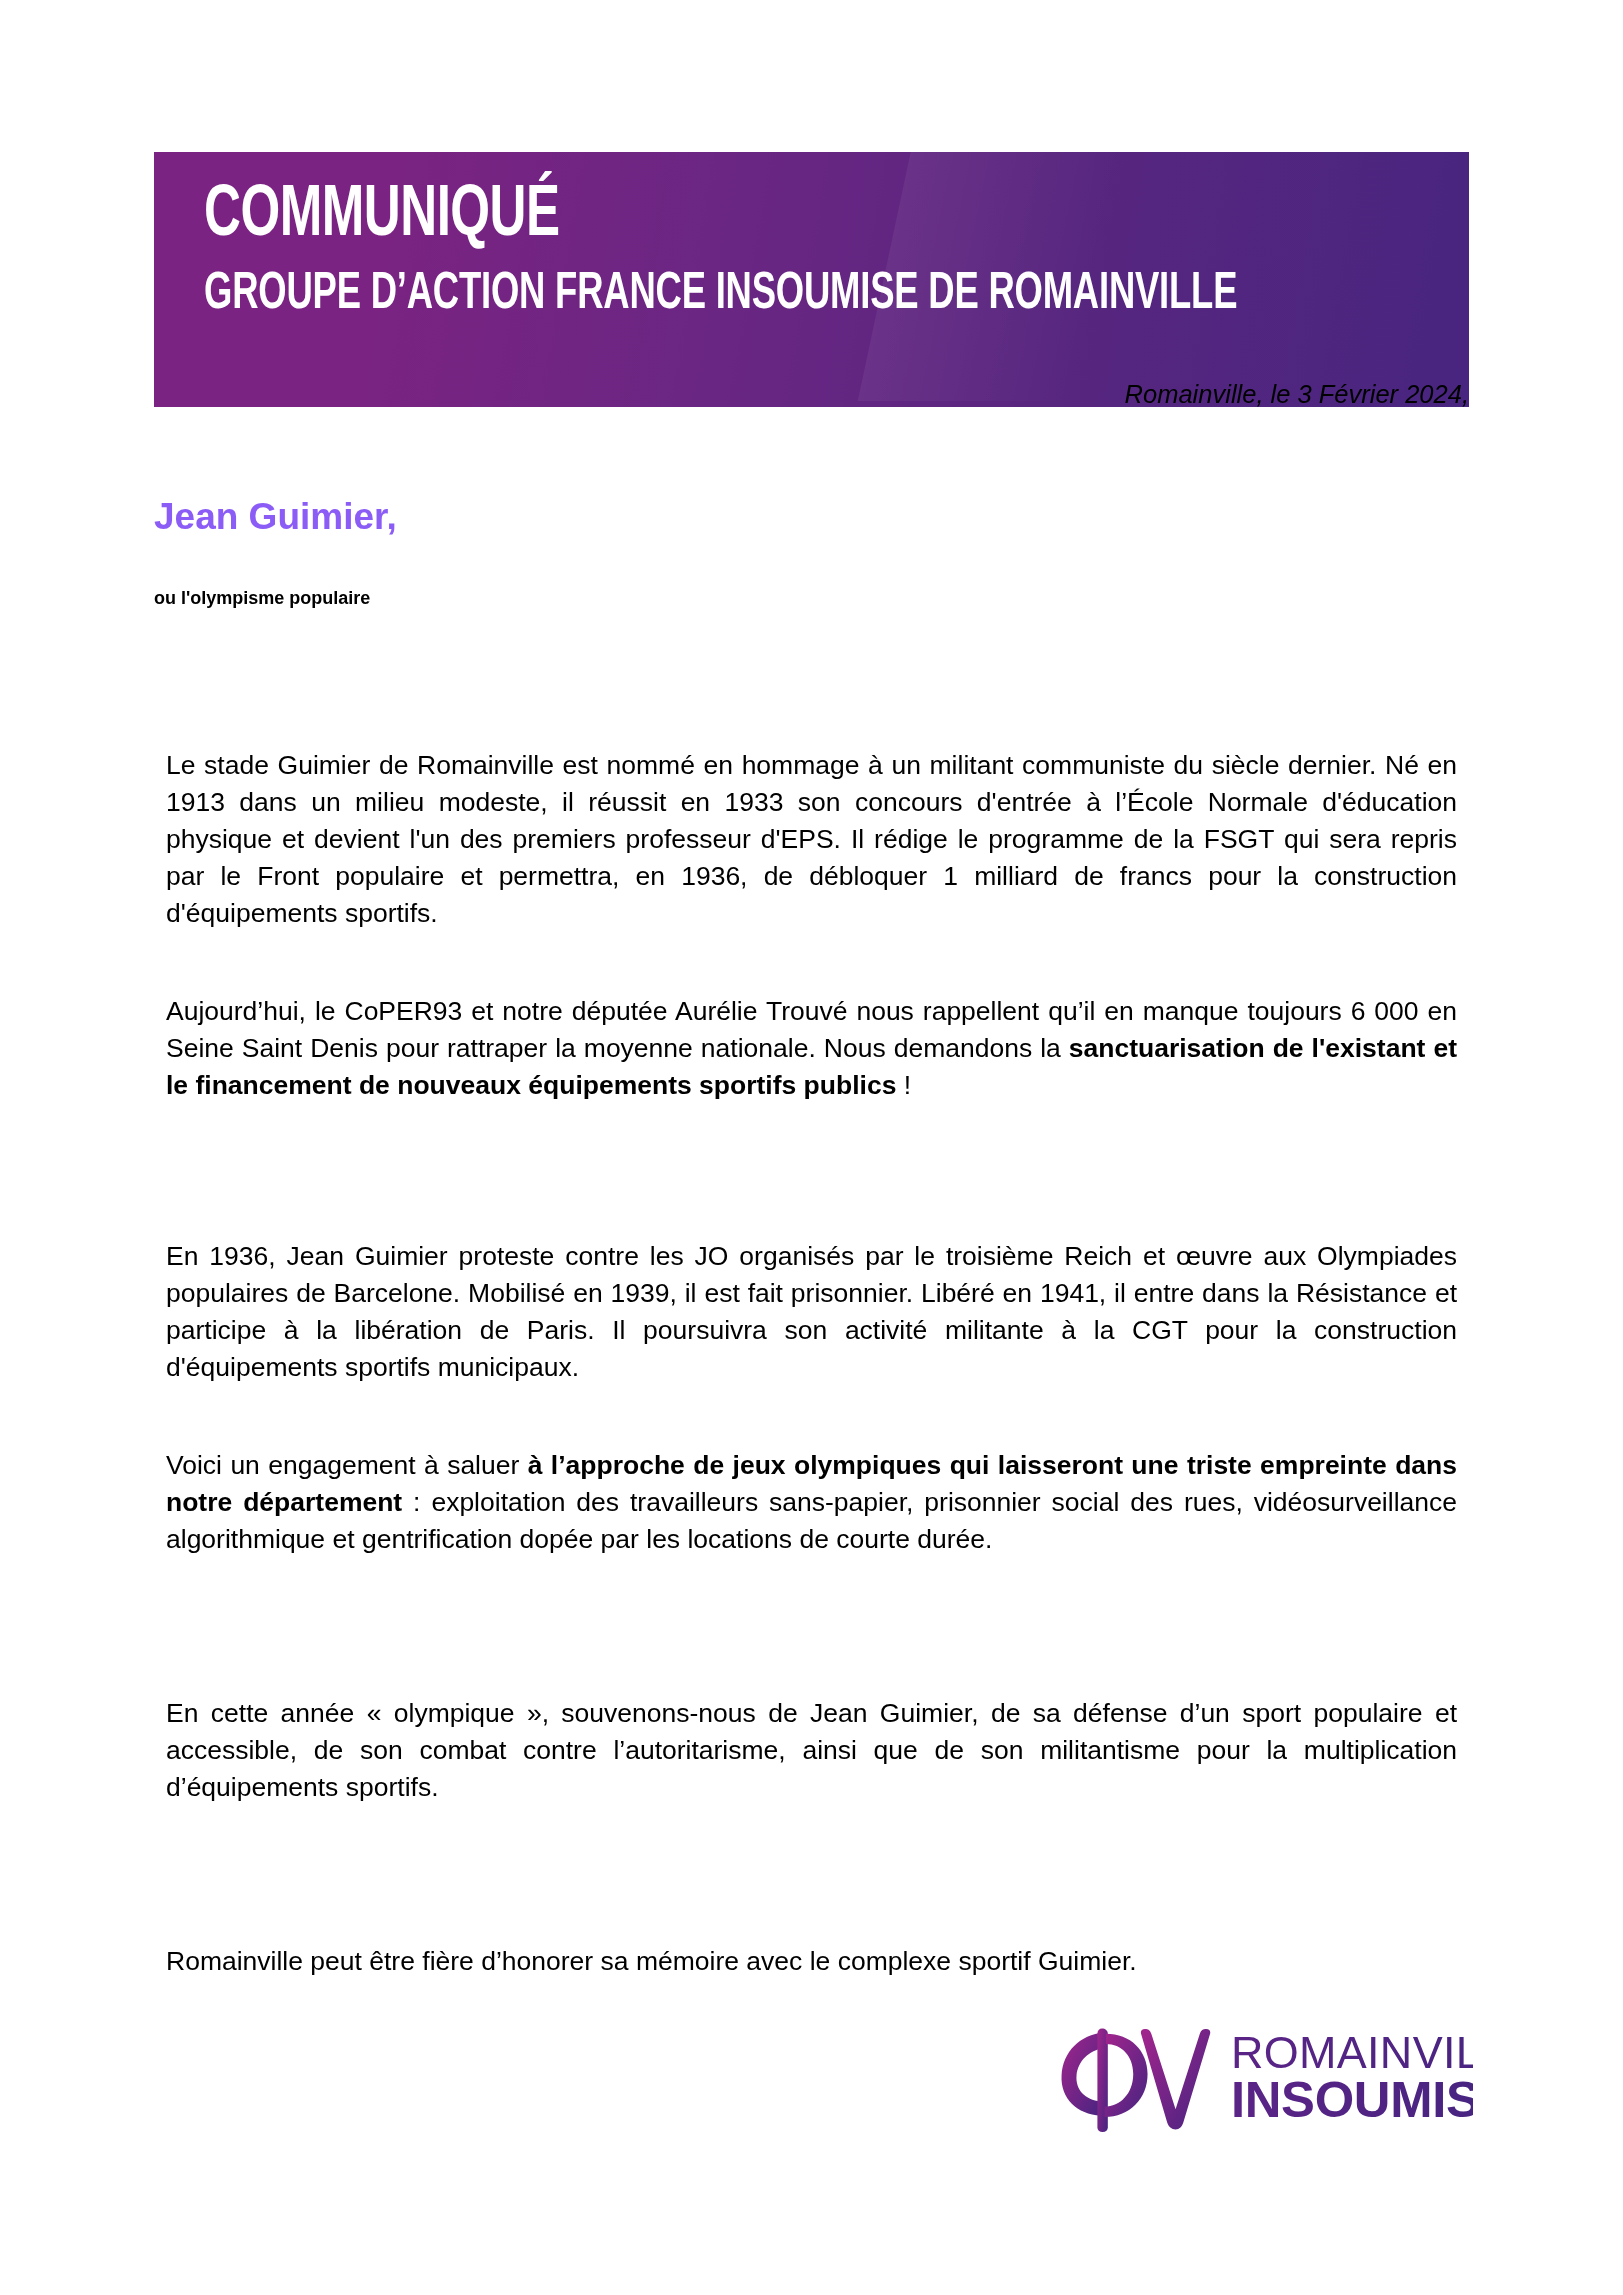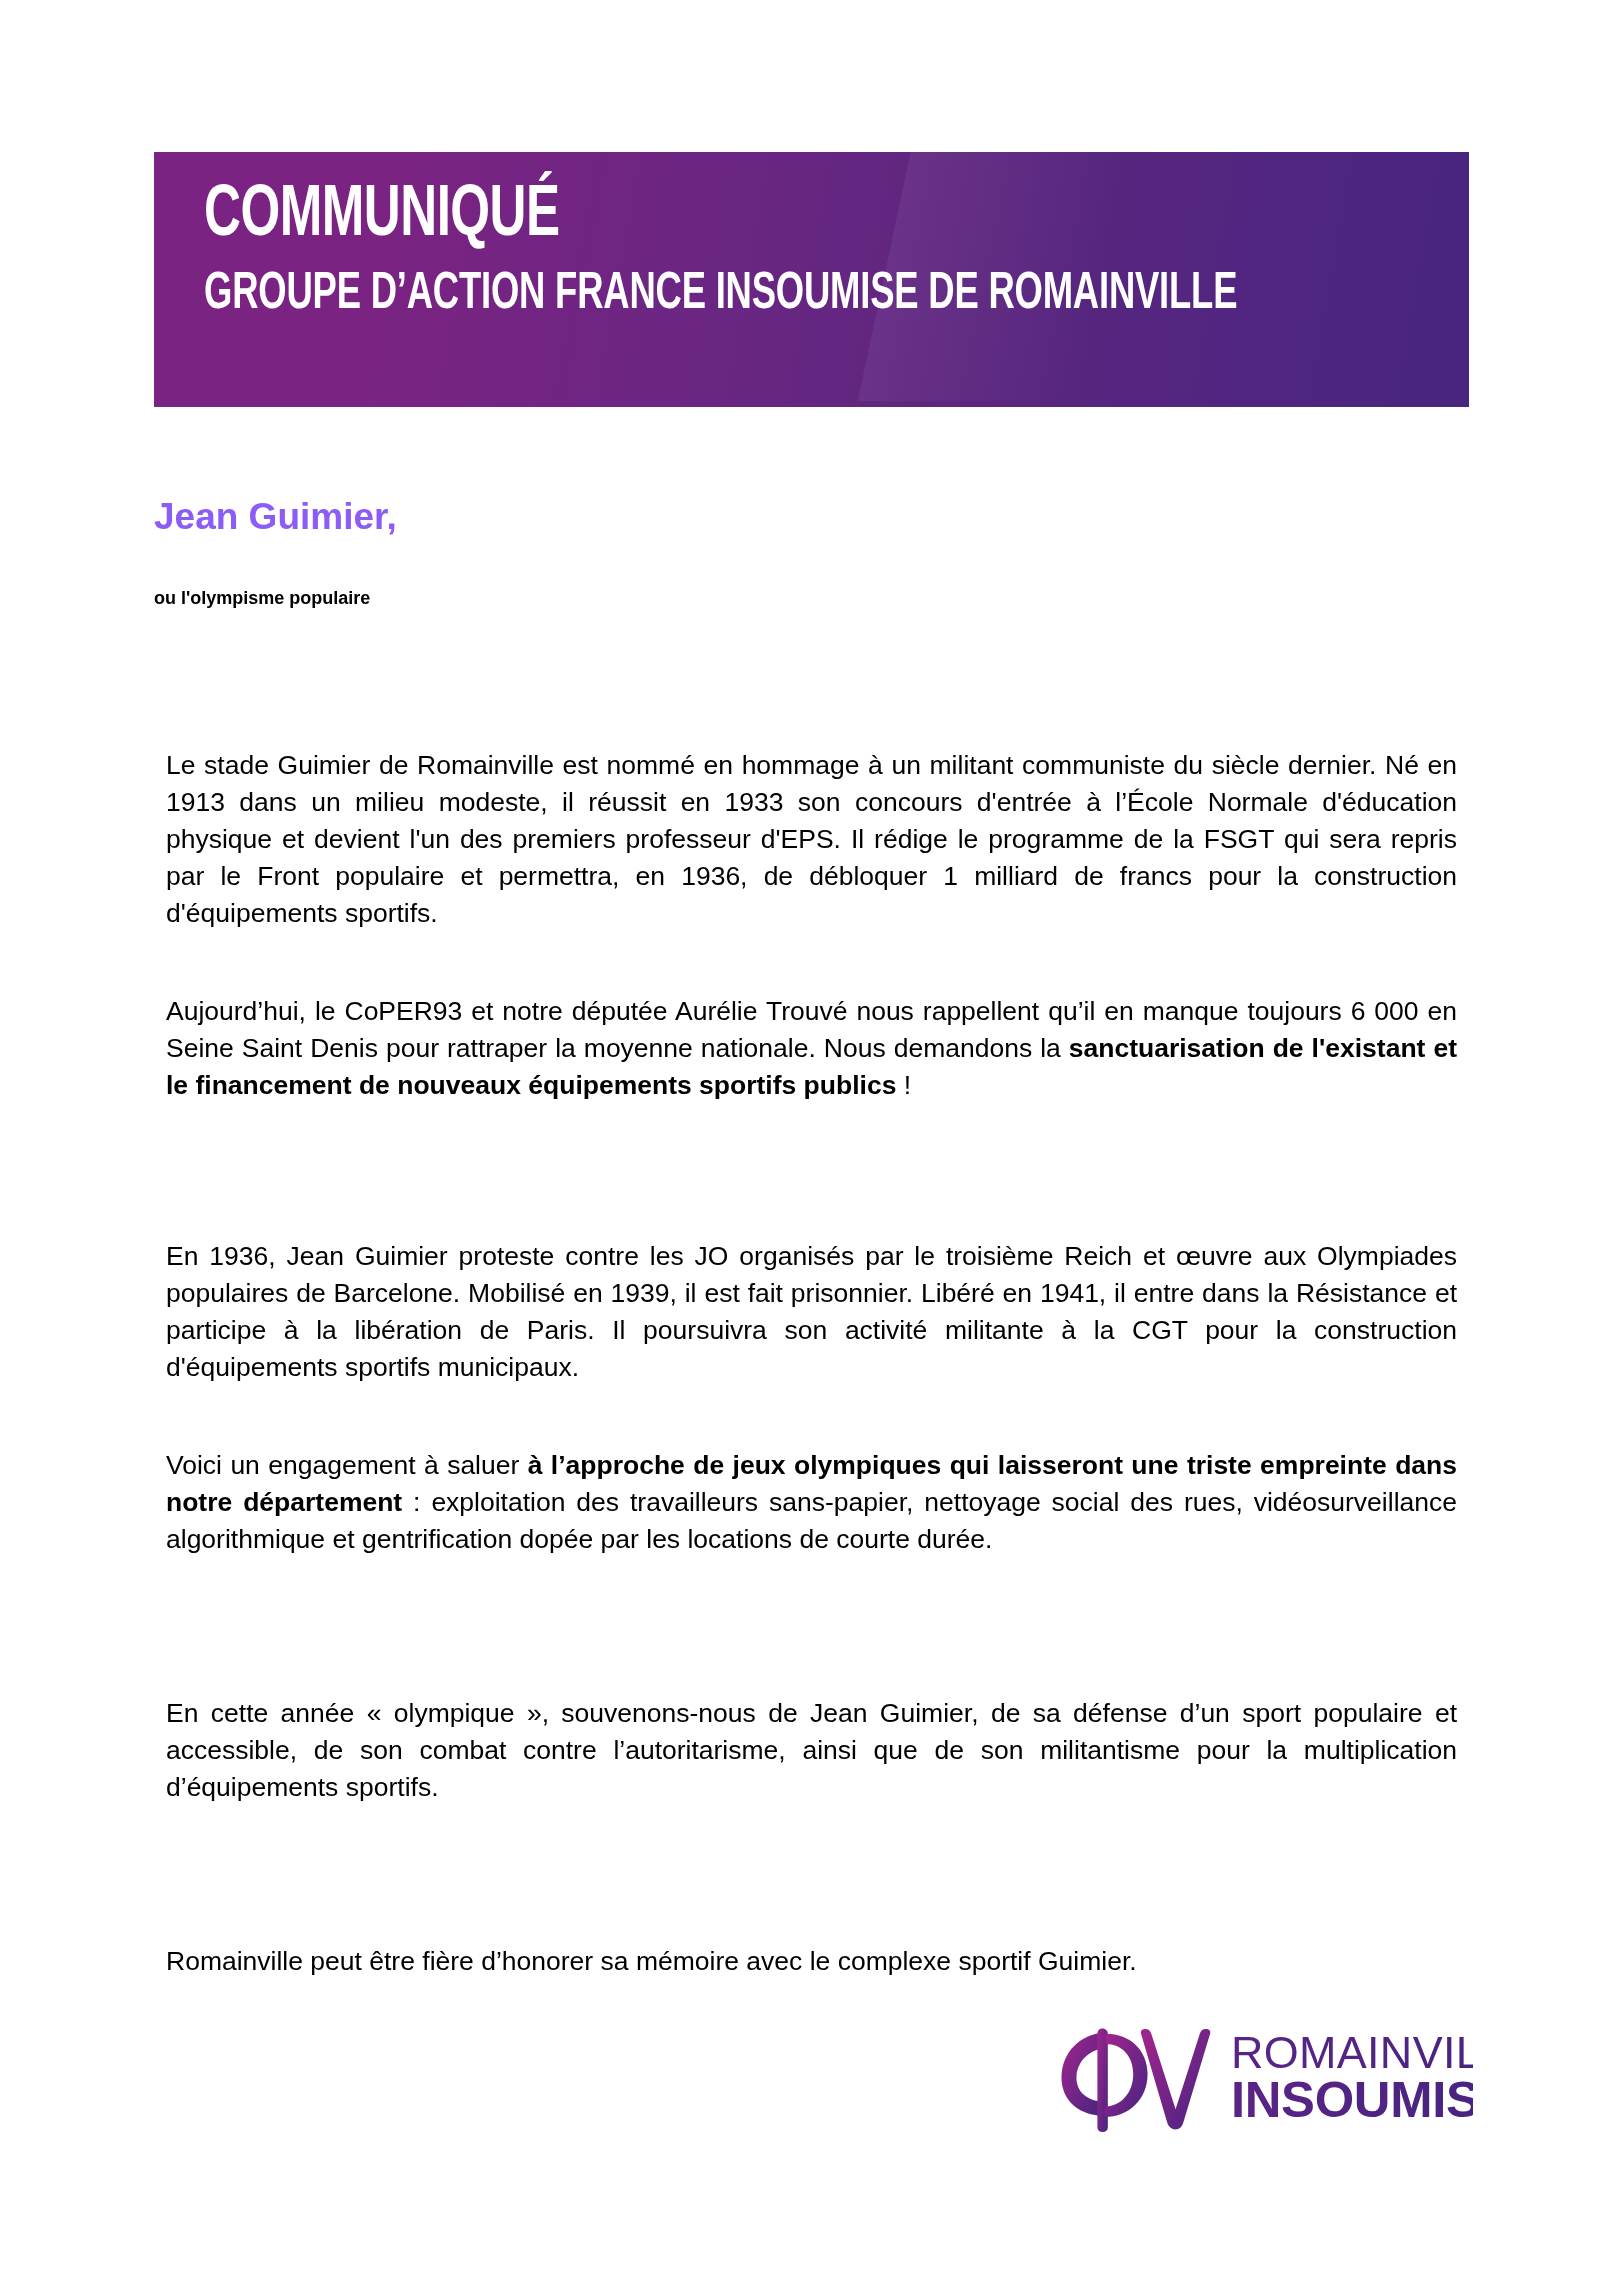--- a/index.html
+++ b/index.html
@@ -141,39 +141,40 @@
 <body>
 
 <div class="page">
 
   <div class="banner">
     <div class="banner-sheen"></div>
     <div class="banner-title">COMMUNIQUÉ</div>
     <div class="banner-sub">GROUPE D’ACTION FRANCE INSOUMISE DE ROMAINVILLE</div>
   </div>
 
+  <div class="dateline">Romainville, le 3 Février 2024,</div>
 
   <div class="doc-title">Jean Guimier,</div>
   <div class="doc-subtitle">ou l'olympisme populaire</div>
 
   <div class="body-wrap">
 
     <p class="para">Le stade Guimier de Romainville est nommé en hommage à un militant communiste du siècle dernier. Né en 1913 dans un milieu modeste, il réussit en 1933 son concours d'entrée à l’École Normale d'éducation physique et devient l'un des premiers professeur d'EPS. Il rédige le programme de la FSGT qui sera repris par le Front populaire et permettra, en 1936, de débloquer 1 milliard de francs pour la construction d'équipements sportifs.</p>
 
     <div class="gap-sm"></div>
 
     <p class="para"><span>Aujourd’hui, le CoPER93 et notre députée Aurélie Trouvé nous rappellent qu’il en manque toujours 6 000 en Seine Saint Denis pour rattraper la moyenne nationale. Nous demandons la </span><b>sanctuarisation de l'existant et le financement de nouveaux équipements sportifs publics</b><span> !</span></p>
 
     <div class="gap-md"></div>
 
     <p class="para">En 1936, Jean Guimier proteste contre les JO organisés par le troisième Reich et œuvre aux Olympiades populaires de Barcelone. Mobilisé en 1939, il est fait prisonnier. Libéré en 1941, il entre dans la Résistance et participe à la libération de Paris. Il poursuivra son activité militante à la CGT pour la construction d'équipements sportifs municipaux.</p>
 
     <div class="gap-sm"></div>
 
-    <p class="para"><span>Voici un engagement à saluer </span><b>à l’approche de jeux olympiques qui laisseront une triste empreinte dans notre département</b><span> : exploitation des travailleurs sans-papier, nettoyage social des rues, vidéosurveillance algorithmique et gentrification dopée par les locations de courte durée.</span></p>
+    <p class="para"><span>Voici un engagement à saluer </span><b>à l’approche de jeux olympiques qui laisseront une triste empreinte dans notre département</b><span> : exploitation des travailleurs sans-papier, prisonnier social des rues, vidéosurveillance algorithmique et gentrification dopée par les locations de courte durée.</span></p>
 
     <div class="gap-lg"></div>
 
     <p class="para">En cette année « olympique », souvenons-nous de Jean Guimier, de sa défense d’un sport populaire et accessible, de son combat contre l’autoritarisme, ainsi que de son militantisme pour la multiplication d’équipements sportifs.</p>
 
     <div class="gap-lg"></div>
 
     <p class="para">Romainville peut être fière d’honorer sa mémoire avec le complexe sportif Guimier.</p>
 
   </div>

